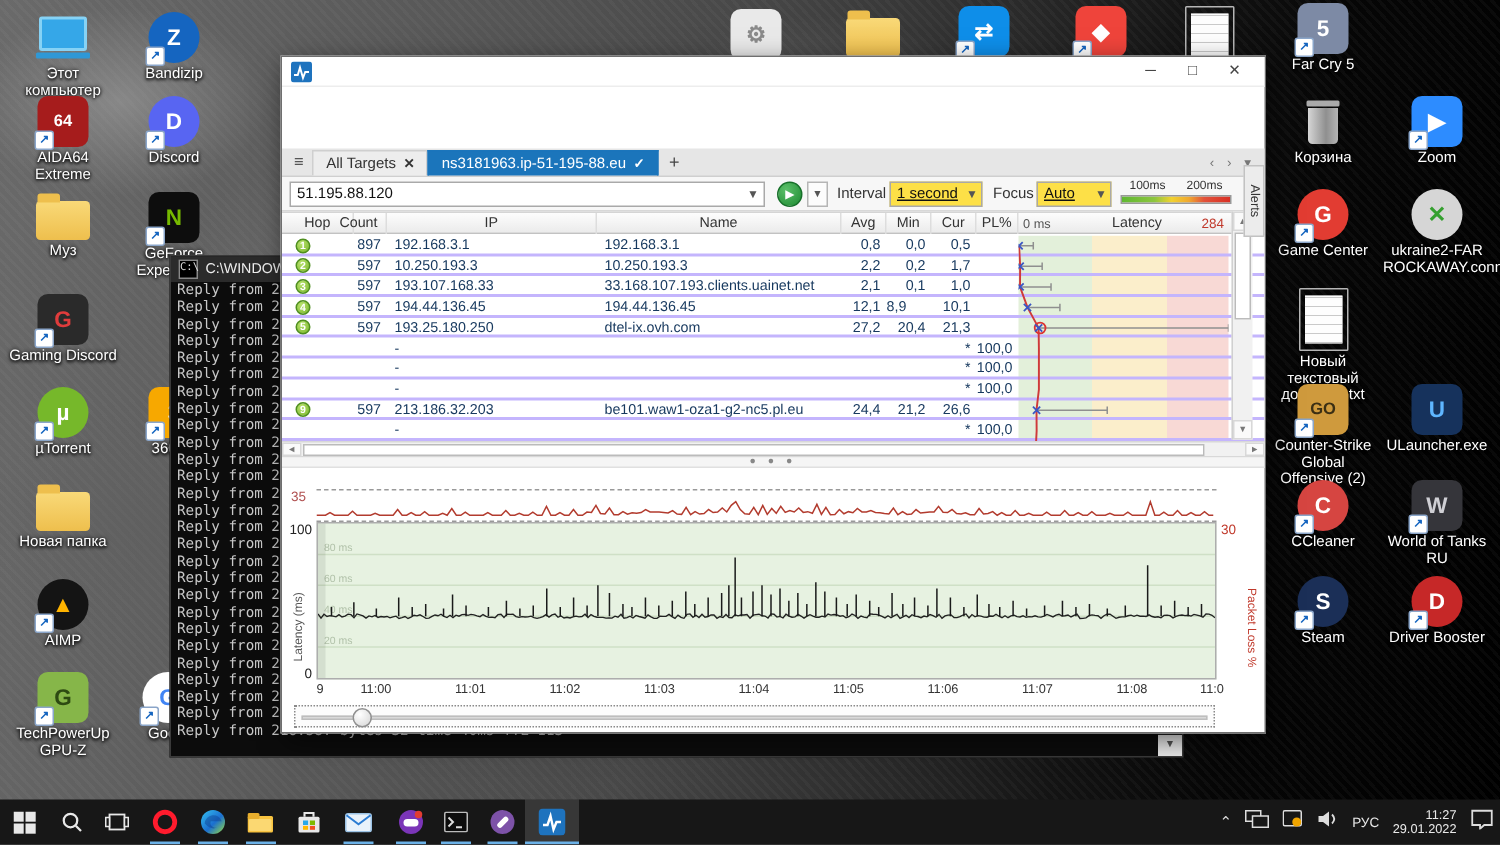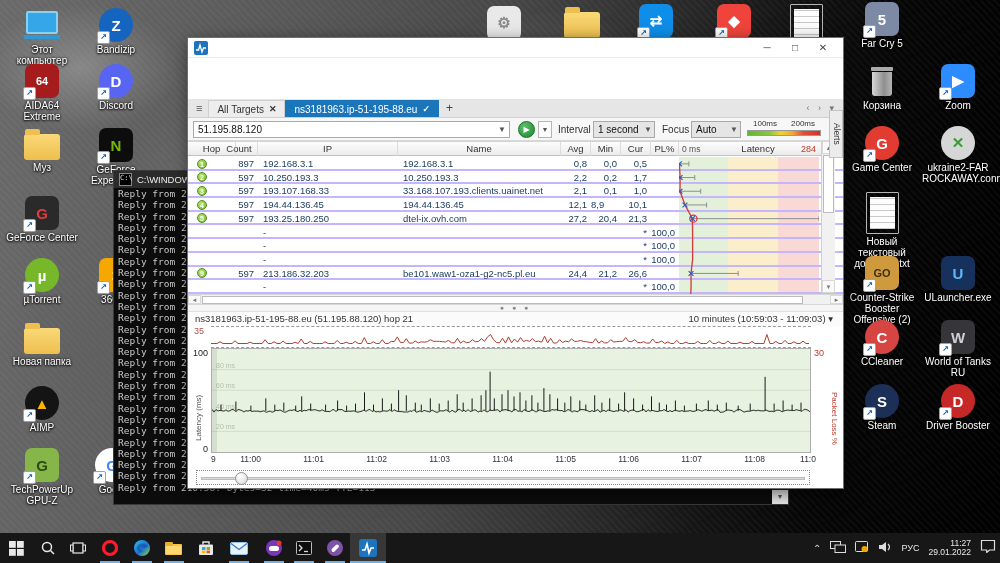--- a/index.html
+++ b/index.html
@@ -72,22 +72,22 @@
     border-bottom:1px solid #d8d8d8;}
   .target-box{position:absolute;left:5px;top:3px;width:317px;height:17px;background:#fff;
     border:1px solid #a9a9a9;font-size:10px;line-height:15px;padding:0 4px;color:#111;}
   .target-box .car{position:absolute;right:3px;top:0;color:#555;font-size:8px;line-height:16px;}
   .play-btn{position:absolute;left:330px;top:3px;width:17px;height:17px;border-radius:50%;
     background:radial-gradient(circle at 35% 30%,#5cc06a,#1d8a31);border:1px solid #17702a;color:#fff;
     font-size:8px;text-align:center;line-height:16px;}
   .play-caret{position:absolute;left:350px;top:3px;width:14px;height:17px;border:1px solid #b5b5b5;
     background:#fcfcfc;color:#555;font-size:7px;text-align:center;line-height:16px;}
   .tb-label{position:absolute;top:6px;font-size:10px;color:#333;}
-  .tb-select{position:absolute;top:3px;height:17px;background:#e5e5e5;border:1px solid #a9a9a9;
-    font-size:10px;line-height:15px;padding:0 12px 0 4px;color:#111;}
+  .tb-select{position:absolute;top:3px;height:17px;background:#fde047;border:1px solid #a9a9a9;
+    font-size:10px;line-height:15px;padding:0 12px 0 4px;color:#111;text-decoration:underline;}
   .tb-select .car{position:absolute;right:2px;top:0;color:#555;font-size:8px;line-height:16px;}
   .legend-lbl{position:absolute;top:1px;font-size:8px;color:#333;}
   .legend-bar{position:absolute;left:559px;top:12px;width:74px;height:6px;border:1px solid #999;
     background:linear-gradient(90deg,#5fb832 0%,#8dc63f 30%,#f2d230 46%,#f0a830 62%,#e2523a 76%,#d93025 100%);}
   .alerts-tab{position:absolute;right:0;top:72px;width:14px;height:48px;background:#ececec;
     border:1px solid #c2c2c2;writing-mode:vertical-rl;font-size:8.5px;color:#333;text-align:center;z-index:3;}
   
   .tbl-head{position:absolute;top:103px;left:0;right:0;height:15px;
     background:linear-gradient(#fdfdfd,#ebebeb);border-top:1px solid #d5d5d5;border-bottom:1px solid #c2c2c2;}
   .hcell{position:absolute;top:0;height:14px;line-height:14px;text-align:center;font-size:9.5px;
@@ -172,21 +172,21 @@
       <div class="dicon" style="left: 6px; top: 128px;">
         <div class="img folder"></div>
         <div class="lbl">Муз</div>
       </div>
       <div class="dicon" style="left: 80px; top: 128px;">
         <div class="img" style="background: rgb(13, 13, 13); color: rgb(118, 185, 0);">N<div class="sc-arrow">↗</div></div>
         <div class="lbl">GeForce Experience</div>
       </div>
       <div class="dicon" style="left: 6px; top: 196px;">
         <div class="img" style="background: rgb(42, 42, 42); color: rgb(224, 60, 60);">G<div class="sc-arrow">↗</div></div>
-        <div class="lbl">GeForce Center</div>
+        <div class="lbl">Gaming Discord</div>
       </div>
       <div class="dicon" style="left: 6px; top: 258px;">
         <div class="img" style="background: rgb(118, 184, 42); color: rgb(255, 255, 255); border-radius: 50%;">µ<div class="sc-arrow">↗</div></div>
         <div class="lbl">µTorrent</div>
       </div>
       <div class="dicon" style="left: 80px; top: 258px;">
         <div class="img" style="background: rgb(247, 168, 0); color: rgb(255, 255, 255);">3<div class="sc-arrow">↗</div></div>
         <div class="lbl">360 To</div>
       </div>
       <div class="dicon" style="left: 6px; top: 322px;">
@@ -246,21 +246,21 @@
         <div class="lbl">ukraine2-FAR</div>
         <div class="lbl" style="margin-top: 0px;">ROCKAWAY.connect</div>
       </div>
       <div class="dicon" style="left: 846px; top: 192px;">
         <div class="img file"></div>
         <div class="lbl">Новый текстовый</div>
         <div class="lbl" style="margin-top: 0px;">документ.txt</div>
       </div>
       <div class="dicon" style="left: 846px; top: 256px;">
         <div class="img small-glyph" style="background: rgb(207, 154, 61); color: rgb(59, 47, 20);">GO<div class="sc-arrow">↗</div></div>
-        <div class="lbl">Counter-Strike Booster</div>
+        <div class="lbl">Counter-Strike Global</div>
         <div class="lbl" style="margin-top: 0px;">Offensive (2)</div>
       </div>
       <div class="dicon" style="left: 922px; top: 256px;">
         <div class="img" style="background: rgb(22, 50, 92); color: rgb(95, 182, 255);">U</div>
         <div class="lbl">ULauncher.exe</div>
       </div>
       <div class="dicon" style="left: 846px; top: 320px;">
         <div class="img" style="background: rgb(214, 69, 65); color: rgb(255, 255, 255); border-radius: 50%;">C<div class="sc-arrow">↗</div></div>
         <div class="lbl">CCleaner</div>
       </div>
@@ -486,24 +486,20 @@
       <div class="vs-thumb"></div>
       <div class="vs-btn" style="bottom:0">▼</div>
     </div>
     <div class="hscroll">
       <div class="hs-btn" style="left:0">◄</div>
       <div class="hs-thumb"></div>
       <div class="hs-btn" style="right:0">►</div>
     </div>
     <div class="splitter">● ● ●</div>
 
-    <div class="ghead">
-      <span class="lt">ns3181963.ip-51-195-88.eu (51.195.88.120) hop 21</span>
-      <span class="rt"><span>10 minutes (10:59:03 - 11:09:03)</span> ▾</span>
-    </div>
     <span class="jit-max">35</span>
     <div class="jit-lbl">Jitter (ms)</div>
     <div class="jitter"><svg id="jit-svg" width="598" height="20">
           <polyline points="0.0,16.5 3.0,16.5 6.0,16.5 9.0,14.8 12.0,16.5 15.0,16.5 18.0,16.5 21.0,16.5 24.0,13.8 27.0,16.5 30.1,16.5 33.1,16.5 36.1,16.5 39.1,15.2 42.1,16.5 45.1,16.5 48.1,16.5 51.1,16.5 54.1,12.7 57.1,16.5 60.1,16.5 63.1,14.8 66.1,16.5 69.1,16.5 72.1,14.1 75.1,16.5 78.1,16.5 81.1,16.5 84.1,15.2 87.1,16.5 90.2,12.0 93.2,16.5 96.2,16.5 99.2,14.4 102.2,16.5 105.2,16.5 108.2,16.5 111.2,16.5 114.2,14.8 117.2,16.5 120.2,16.5 123.2,16.5 126.2,13.4 129.2,16.5 132.2,16.5 135.2,15.2 138.2,16.5 141.2,16.5 144.2,14.4 147.2,16.5 150.3,16.5 153.3,10.6 156.3,16.5 159.3,16.5 162.3,14.8 165.3,16.5 168.3,16.5 171.3,12.7 174.3,16.5 177.3,16.5 180.3,14.4 183.3,14.6 186.3,9.9 189.3,15.3 192.3,15.6 195.3,11.7 198.3,16.1 201.3,16.1 204.3,14.1 207.3,15.8 210.4,14.8 213.4,15.1 216.4,14.7 219.4,12.7 222.4,14.3 225.4,14.3 228.4,14.4 231.4,14.7 234.4,15.0 237.4,13.4 240.4,15.7 243.4,15.9 246.4,11.3 249.4,16.1 252.4,14.1 255.4,15.7 258.4,15.3 261.4,12.7 264.4,14.7 267.4,14.4 270.5,11.7 273.5,14.3 276.5,9.9 279.5,7.5 282.5,12.7 285.5,15.5 288.5,15.8 291.5,11.3 294.5,16.1 297.5,9.9 300.5,15.9 303.5,12.0 306.5,15.2 309.5,10.6 312.5,14.6 315.5,13.4 318.5,14.3 321.5,11.7 324.5,14.6 327.5,14.1 330.6,15.2 333.6,9.2 336.6,15.9 339.6,11.3 342.6,16.1 345.6,16.0 348.6,12.7 351.6,15.5 354.6,14.1 357.6,14.8 360.6,12.0 363.6,14.3 366.6,14.3 369.6,13.4 372.6,14.6 375.6,14.8 378.6,15.3 381.6,15.7 384.6,11.7 387.6,16.1 390.7,14.1 393.7,16.0 396.7,15.7 399.7,12.7 402.7,15.0 405.7,14.7 408.7,14.4 411.7,14.3 414.7,10.6 417.7,14.5 420.7,14.7 423.7,12.7 426.7,15.4 429.7,15.7 432.7,14.8 435.7,16.1 438.7,16.1 441.7,12.0 444.7,15.6 447.7,15.3 450.8,14.1 453.8,16.5 456.8,14.8 459.8,16.5 462.8,16.5 465.8,13.4 468.8,16.5 471.8,16.5 474.8,15.2 477.8,16.5 480.8,16.5 483.8,16.5 486.8,14.4 489.8,16.5 492.8,16.5 495.8,16.5 498.8,13.4 501.8,16.5 504.8,16.5 507.8,14.8 510.9,16.5 513.9,16.5 516.9,14.1 519.9,16.5 522.9,16.5 525.9,16.5 528.9,15.2 531.9,16.5 534.9,16.5 537.9,16.5 540.9,14.4 543.9,16.5 546.9,16.5 549.9,16.5 552.9,16.5 555.9,7.5 558.9,16.5 561.9,16.5 564.9,14.4 567.9,16.5 571.0,16.5 574.0,13.4 577.0,16.5 580.0,16.5 583.0,14.8 586.0,16.5 589.0,16.5 592.0,14.1 595.0,16.5 598.0,16.5 " fill="none" stroke="#b23b2e" stroke-width="1"></polyline>
         </svg></div>
 
     <span class="ax" style="left:4px;top:310px;width:16px;text-align:right">100</span>
     <span class="ax" style="left:10px;top:406px;width:10px;text-align:right">0</span>
     <span class="ax red" style="left:626px;top:310px">30</span>
     <span class="yrot">Latency (ms)</span>

